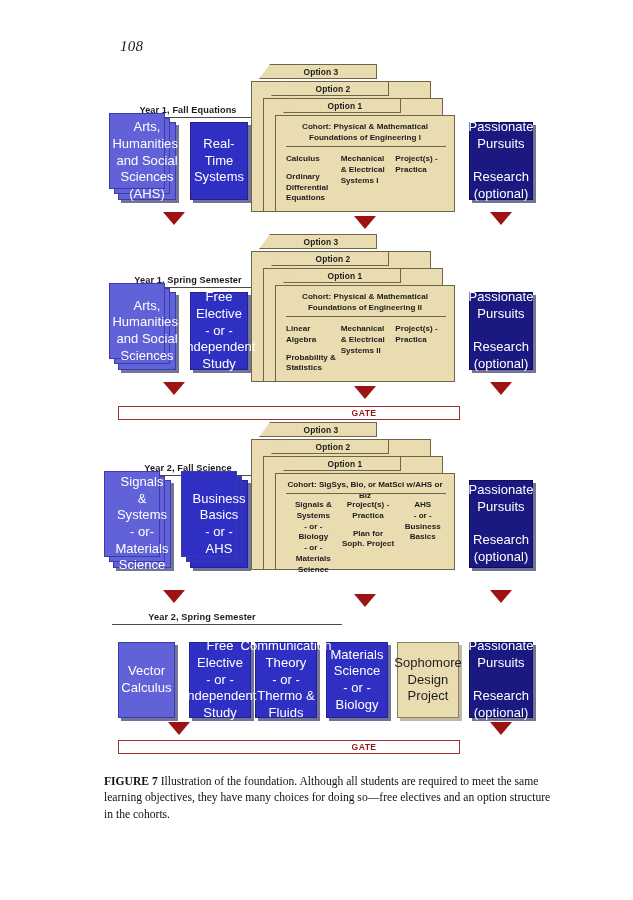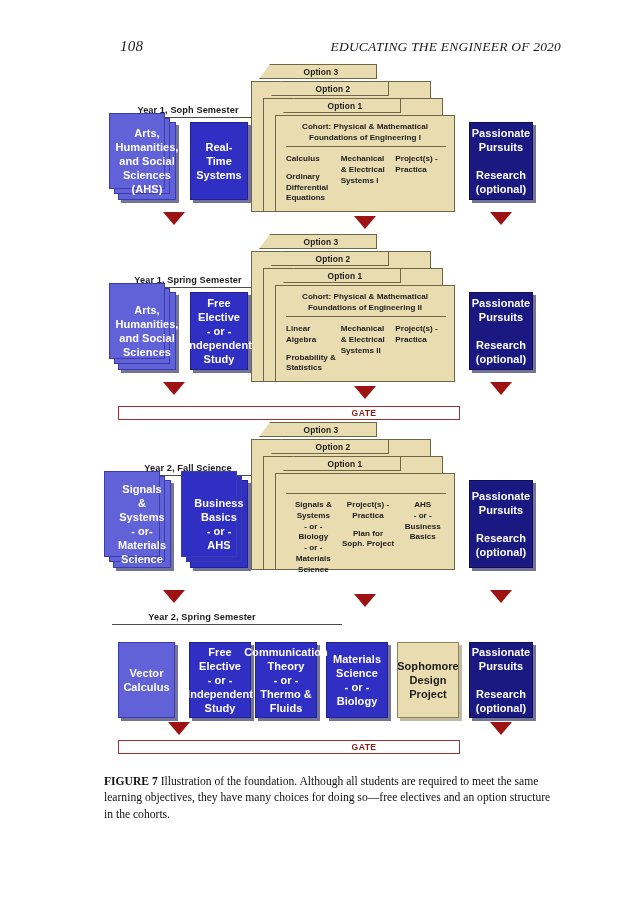--- a/index.html
+++ b/index.html
@@ -28,21 +28,21 @@
   .sem-label{
     position:absolute;text-align:center;font-size:9.2px;font-weight:bold;
     color:#1c1c1c;letter-spacing:.1px;white-space:nowrap;
   }
   .sem-rule{position:absolute;height:1px;background:#4a4a4a;}
 
   
   .box{
     position:absolute;box-sizing:border-box;color:#ffffff;
     display:flex;align-items:center;justify-content:center;text-align:center;
-    font-size:11px;font-weight:bold;line-height:1.28;letter-spacing:.05px;
+    font-size:13px;font-weight:normal;line-height:1.28;letter-spacing:.05px;
     border:1px solid #23236b;
     box-shadow:3px 3px 0 0 rgba(30,30,90,.62);
     padding:2px;
   }
   .box.light{background:#6161d8;border-color:#3b3bb0;}
   .box.royal{background:#2f2fc4;border-color:#21218f;}
   .box.navy {background:#191981;border-color:#0f0f55;}
   .box.tan  {
     background:#e8dcb0;border-color:#8e8358;color:#1d1d1d;
     box-shadow:3px 3px 0 0 rgba(140,130,90,.55);
@@ -112,25 +112,24 @@
   }
   .caption b{font-weight:bold;}
 </style>
 </head>
 <body>
 
 <div class="page">
 
   <div class="runhead">
     <div class="folio">108</div>
-    <div class="runtitle">EDUCATING THE ENGINEER OF 2020</div>
   </div>
 
   <div class="figure" id="figure-canvas">
-      <div class="sem-label" style="left: 112px; top: 45px; width: 152px;">Year 1, Soph Semester</div>
+      <div class="sem-label" style="left: 112px; top: 45px; width: 152px;">Year 1, Fall Equations</div>
       <div class="sem-rule" style="left: 112px; top: 57px; width: 152px;"></div>
       <div class="box light stack" style="left: 118px; top: 62px; width: 58px; height: 78px;">
         <span class="lbl">Arts,<br>Humanities,<br>and Social<br>Sciences<br>(AHS)</span>
       </div>
       <div class="box royal" style="left: 190px; top: 62px; width: 58px; height: 78px;">
         <span class="lbl">Real-Time<br>Systems</span>
       </div>
       <div class="folderset" style="left: 275px; top: 5px; width: 190px; height: 157px;">
         <div class="tab-ghost" style="left: -24px; top: 16px; width: 180px; height: 131px; z-index: 1;"></div>
         <div class="tab-ghost" style="left: -12px; top: 33px; width: 180px; height: 114px; z-index: 2;"></div>
@@ -227,20 +226,21 @@
         <div class="tab" style="left: -16px; top: -1px; width: 118px; z-index: 3;">
           <span>Option 3</span>
         </div>
         <div class="tab" style="left: -4px; top: 16px; width: 118px; z-index: 4;">
           <span>Option 2</span>
         </div>
         <div class="tab" style="left: 8px; top: 33px; width: 118px; z-index: 5;">
           <span>Option 1</span>
         </div>
         <div class="folder-body" style="left: 0px; top: 50px; width: 180px; height: 97px; z-index: 6;">
+          <div class="cohort">Cohort:  SigSys, Bio, or MatSci w/AHS or Biz</div>
           <div class="cohort-rule" style="left: 10px; right: 10px; top: 19px; width: 160px;"></div>
           <div class="cols" style="left: 10px; right: 6px; top: 26px; width: 164px; text-align: center;">
             <div class="col" style="flex: 1 1 0%;">
               <div class="grp">Signals &amp;<br>Systems<br>- or -<br>Biology<br>- or -<br>Materials<br>Science</div>
             </div>
             <div class="col" style="flex: 1 1 0%;">
               <div class="grp">Project(s) -<br>Practica</div>
               <div class="grp">Plan for<br>Soph. Project</div>
             </div>
             <div class="col" style="flex: 1 1 0%;">

